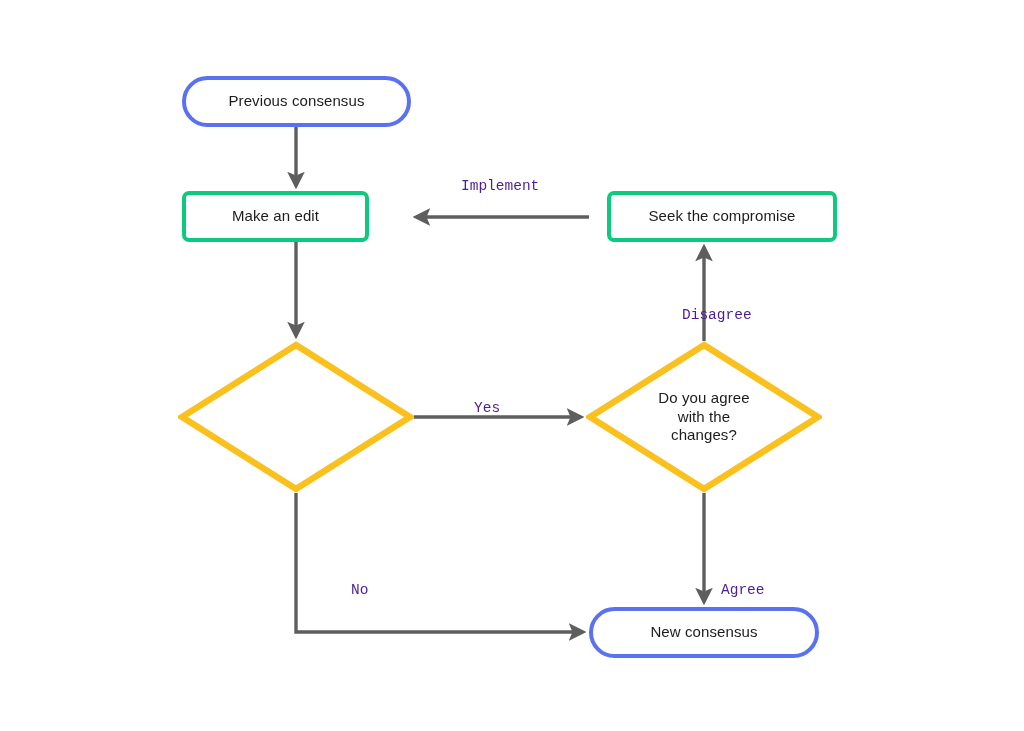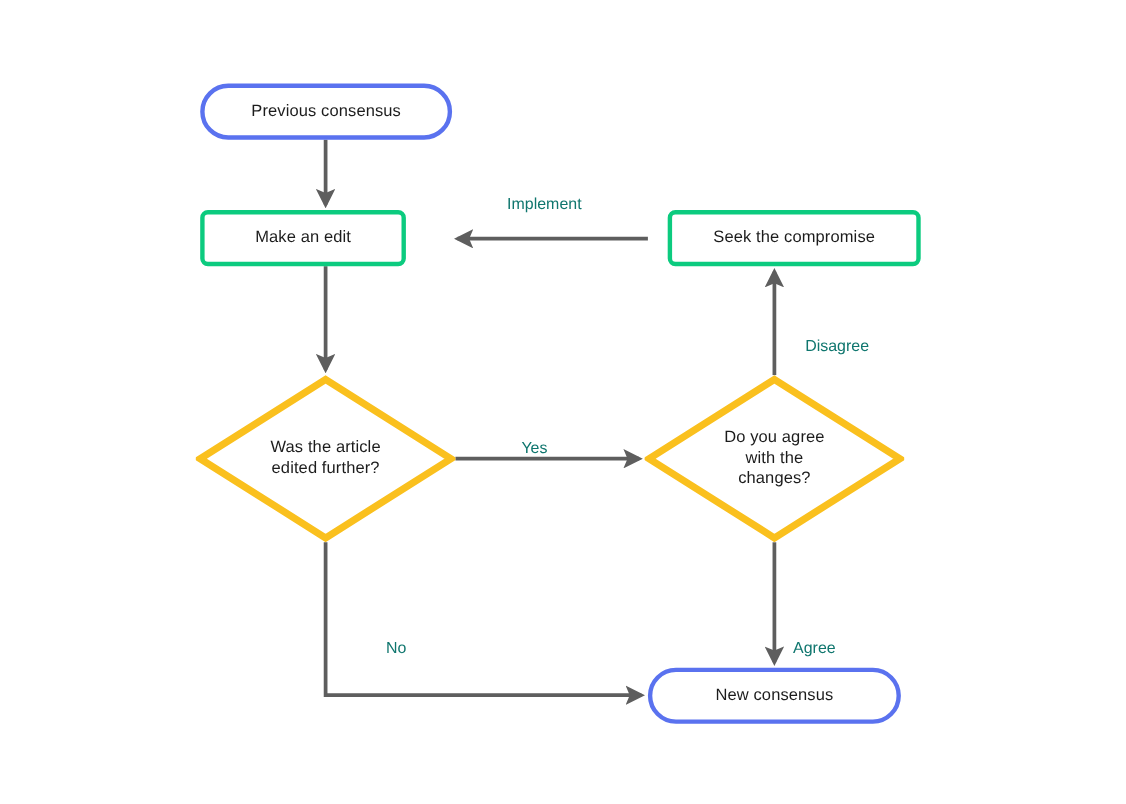--- a/index.html
+++ b/index.html
@@ -58,23 +58,23 @@
     z-index: 2;
     padding: 0 6px;
   }
   .node-decision svg {
     position: absolute;
     left: 0;
     top: 0;
   }
   .edge-label {
     position: absolute;
-    font-family: Liberation Sans, sans-serif;
+    font-family: Liberation Mono, monospace;
     font-size: 14.5px;
-    color: #0f766e;
+    color: #4c1d95;
     white-space: nowrap;
     z-index: 4;
     background: transparent;
   }
 </style>
 </head>
 <body>
 
 <div id="canvas">
 
@@ -112,44 +112,40 @@
   </div>
 
   <div class="node node-process" style="left:589px; top:191px; width:230px; height:51px;margin-left:18px;">
     <span>Seek the compromise</span>
   </div>
 
   <div class="node node-decision" style="left:178px; top:341px; width:236px; height:152px;">
     <svg width="236" height="152" viewBox="0 0 236 152" xmlns="http://www.w3.org/2000/svg">
       <polygon points="118,4 232,76 118,148 4,76" fill="#ffffff" stroke="#fac01e" stroke-width="6.5" stroke-linejoin="miter"></polygon>
     </svg>
-    <span class="decision-label">
-      <span>Was the article</span><br>
-      <span>edited further?</span>
-    </span>
   </div>
 
   <div class="node node-decision" style="left:586px; top:341px; width:236px; height:152px;">
     <svg width="236" height="152" viewBox="0 0 236 152" xmlns="http://www.w3.org/2000/svg">
       <polygon points="118,4 232,76 118,148 4,76" fill="#ffffff" stroke="#fac01e" stroke-width="6.5" stroke-linejoin="miter"></polygon>
     </svg>
     <span class="decision-label">
       <span>Do you agree</span><br>
       <span>with the</span><br>
       <span>changes?</span>
     </span>
   </div>
 
   <div class="node node-terminator" style="left:589px; top:607px; width:230px; height:51px;">
     <span>New consensus</span>
   </div>
 
   <div class="edge-label" style="left:461px; top:178px;">Implement</div>
 
-  <div class="edge-label" style="left:732px; top:307px;">Disagree</div>
+  <div class="edge-label" style="left:682px; top:307px;">Disagree</div>
 
   <div class="edge-label" style="left:474px; top:400px;">Yes</div>
 
   <div class="edge-label" style="left:351px; top:582px;">No</div>
 
   <div class="edge-label" style="left:721px; top:564px;margin-top:18px;">Agree</div>
 
 </div>
 
 </body></html>

